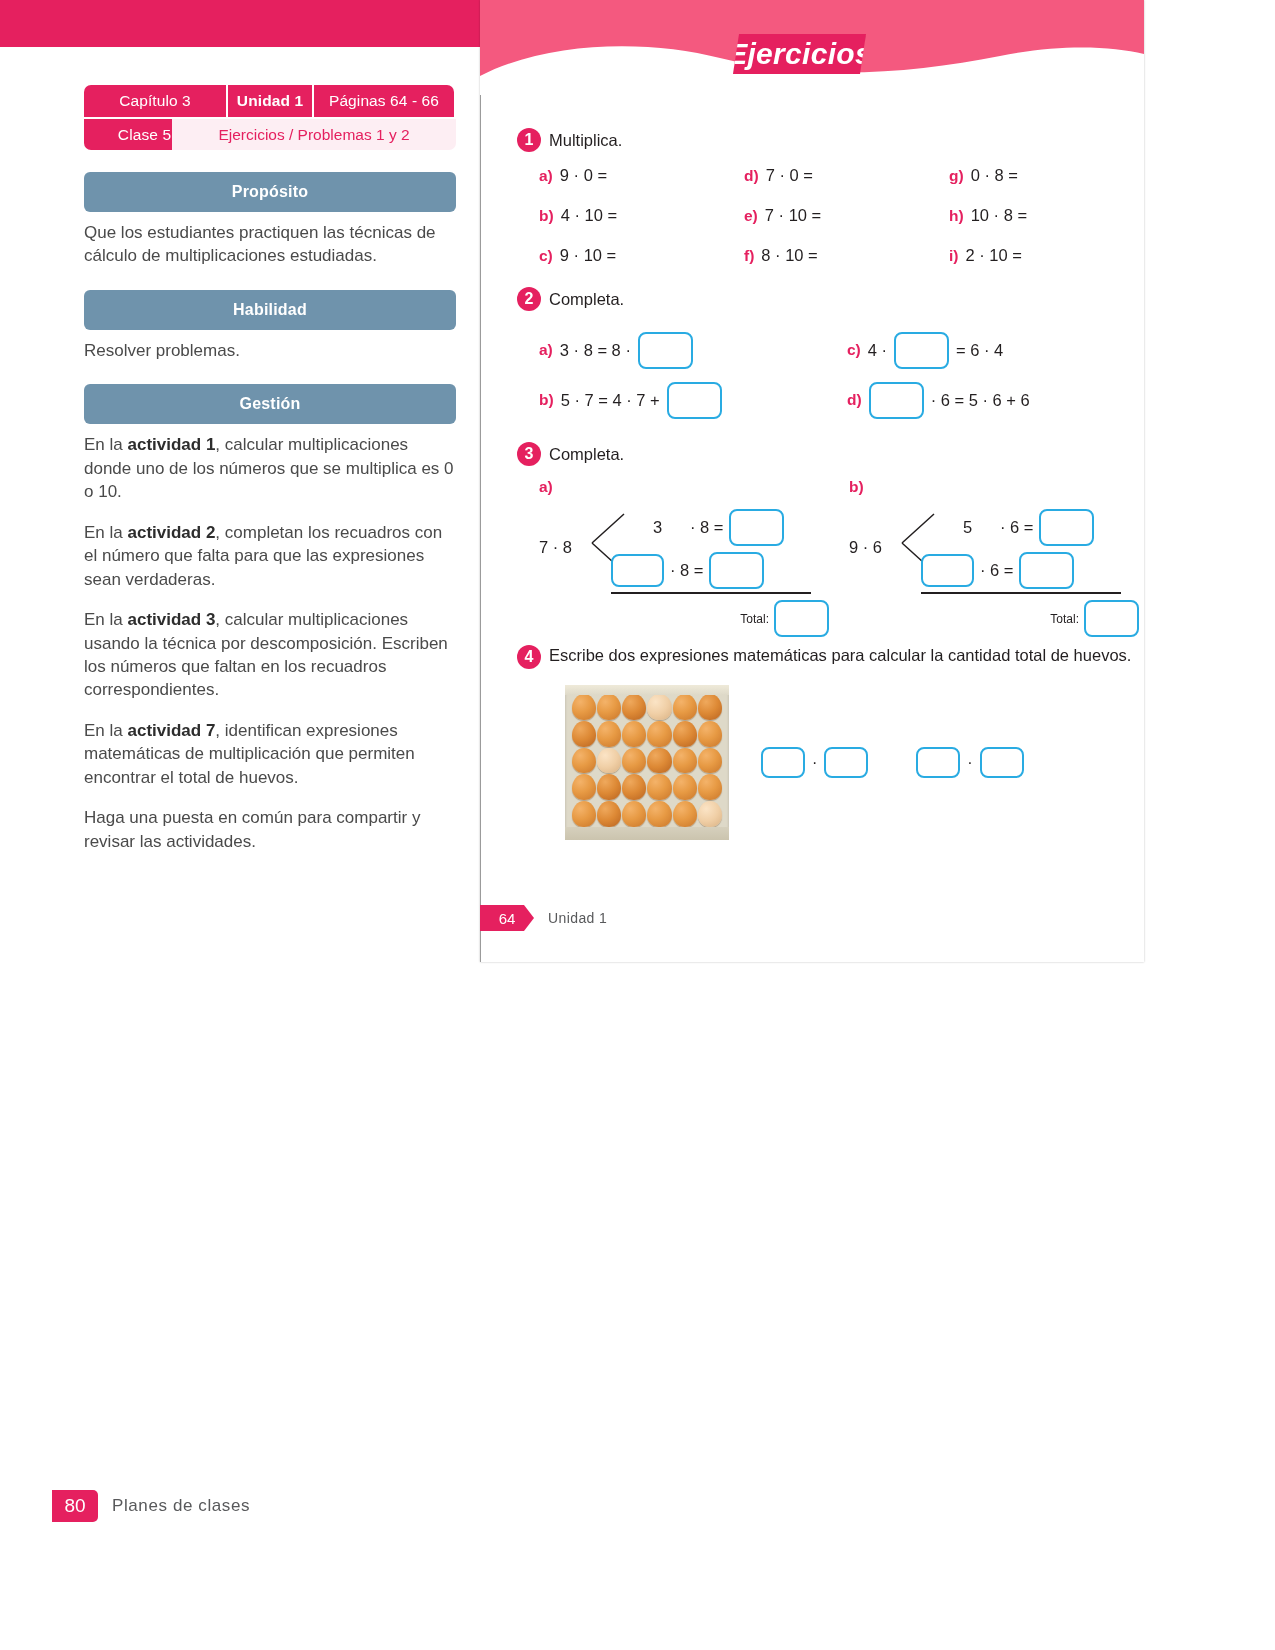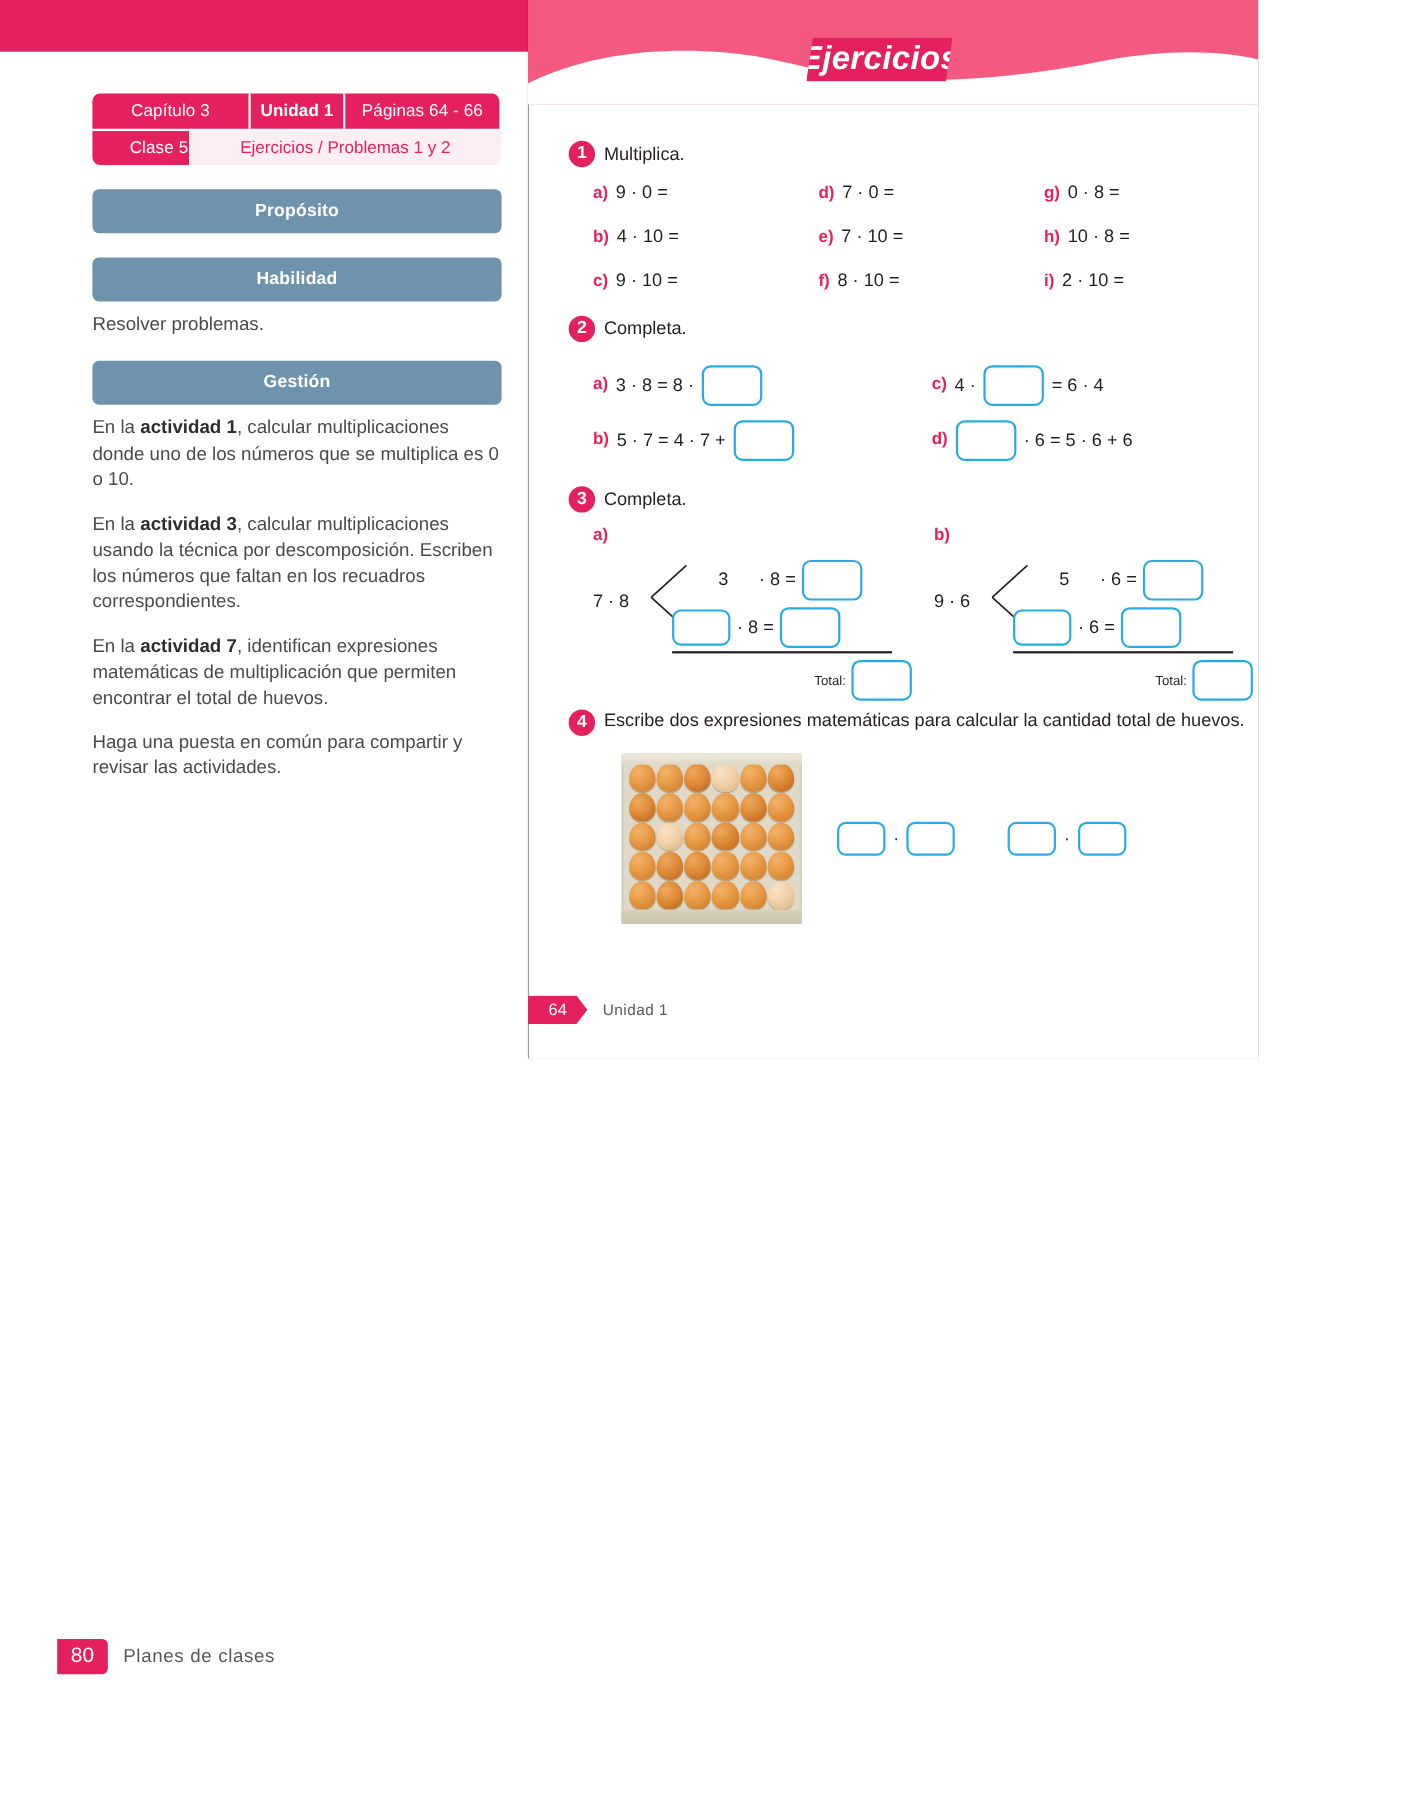--- a/index.html
+++ b/index.html
@@ -204,29 +204,33 @@
       <div class="meta-cell m-uni">Unidad 1</div>
       <div class="meta-cell m-pag">Páginas 64 - 66</div>
     </div>
     <div class="meta-row2">
       <div class="meta-cell m-clase">Clase 5</div>
       <div class="m-ejer">Ejercicios / Problemas 1 y 2</div>
     </div>
   </div>
 
   <div class="sec-head">Propósito</div>
+  <div class="sec-body">
+    <p>Que los estudiantes practiquen las técnicas de cálculo de multiplicaciones estudiadas.</p>
+  </div>
 
   <div class="sec-head">Habilidad</div>
   <div class="sec-body">
     <p>Resolver problemas.</p>
   </div>
 
   <div class="sec-head">Gestión</div>
   <div class="sec-body">
     <p>En la <b>actividad 1</b>, calcular multiplicaciones donde uno de los números que se multiplica es 0 o 10.</p>
+    <p>En la <b>actividad 2</b>, completan los recuadros con el número que falta para que las expresiones sean verdaderas.</p>
     <p>En la <b>actividad 3</b>, calcular multiplicaciones usando la técnica por descomposición. Escriben los números que faltan en los recuadros correspondientes.</p>
     <p>En la <b>actividad 7</b>, identifican expresiones matemáticas de multiplicación que permiten encontrar el total de huevos.</p>
     <p>Haga una puesta en común para compartir y revisar las actividades.</p>
   </div>
 </div>
 
 <div id="footer-badge">80</div>
 <div id="footer-label">Planes de clases</div>
 
 <div id="book-edge"></div>

